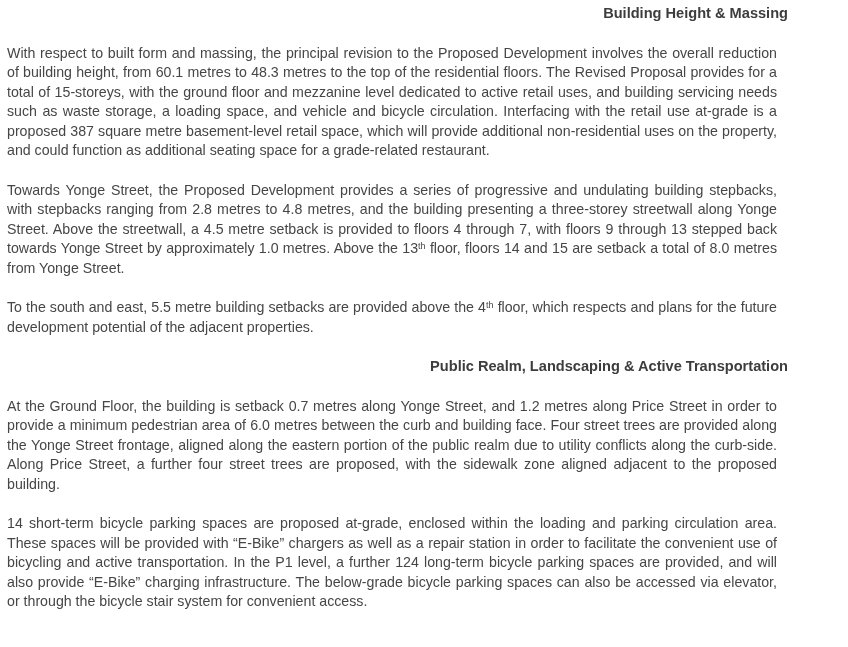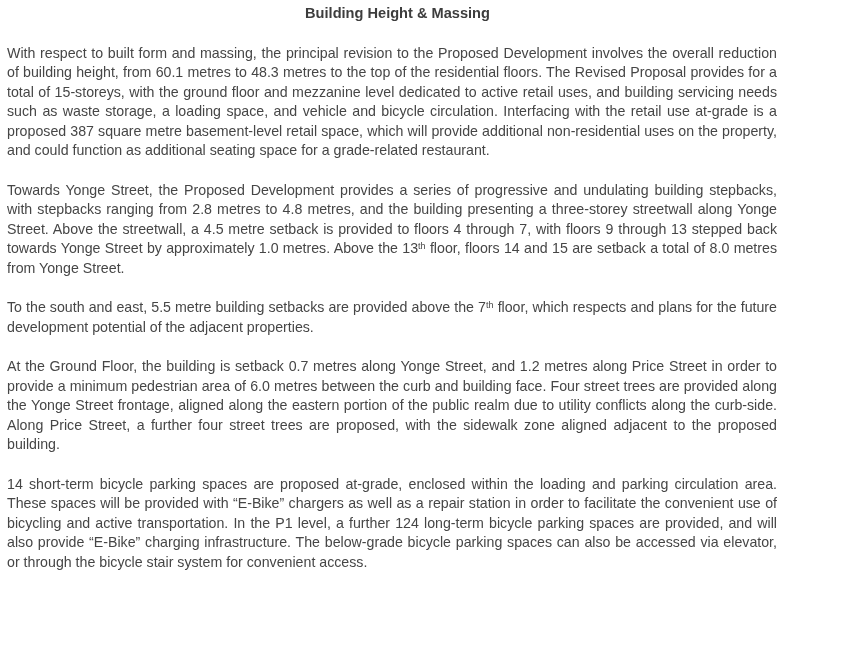--- a/index.html
+++ b/index.html
@@ -18,21 +18,21 @@
     line-height: 19.5px;
     color: #464646;
     overflow: hidden;
   }
   .doc-heading {
     font-size: 14.6px;
     font-weight: bold;
     color: #3d3d3d;
     margin: 0 0 20px 0;
     line-height: 19.5px;
-    text-align: center;
+    text-align: right;
   }
   .doc-paragraph {
     margin: 0 11px 20px 0;
     text-align: justify;
     text-justify: inter-word;
   }
   .doc-paragraph sup {
     font-size: 0.64em;
     line-height: 0;
     vertical-align: baseline;
@@ -45,23 +45,24 @@
 
 <div class="page">
 
   <section>
     <h2 class="doc-heading">Building Height &amp; Massing</h2>
 
     <p class="doc-paragraph"><span>With respect to built form and massing, the principal revision to the Proposed Development involves the overall reduction of building height, from 60.1 metres to 48.3 metres to the top of the residential floors. The Revised Proposal provides for a total of 15-storeys, with the ground floor and mezzanine level dedicated to active retail uses, and building servicing needs such as waste storage, a loading space, and vehicle and bicycle circulation. Interfacing with the retail use at-grade is a proposed 387 square metre basement-level retail space, which will provide additional non-residential uses on the property, and could function as additional seating space for a grade-related restaurant.</span></p>
 
     <p class="doc-paragraph"><span>Towards Yonge Street, the Proposed Development provides a series of progressive and undulating building stepbacks, with stepbacks ranging from 2.8 metres to 4.8 metres, and the building presenting a three-storey streetwall along Yonge Street. Above the streetwall, a 4.5 metre setback is provided to floors 4 through 7, with floors 9 through 13 stepped back towards Yonge Street by approximately 1.0 metres. Above the 13</span><sup>th</sup><span> floor, floors 14 and 15 are setback a total of 8.0 metres from Yonge Street.</span></p>
 
-    <p class="doc-paragraph"><span>To the south and east, 5.5 metre building setbacks are provided above the 7</span><sup>th</sup><span> floor, which respects and plans for the future development potential of the adjacent properties.</span></p>
+    <p class="doc-paragraph"><span>To the south and east, 5.5 metre building setbacks are provided above the 4</span><sup>th</sup><span> floor, which respects and plans for the future development potential of the adjacent properties.</span></p>
   </section>
 
   <section>
+    <h2 class="doc-heading">Public Realm, Landscaping &amp; Active Transportation</h2>
 
     <p class="doc-paragraph"><span>At the Ground Floor, the building is setback 0.7 metres along Yonge Street, and 1.2 metres along Price Street in order to provide a minimum pedestrian area of 6.0 metres between the curb and building face. Four street trees are provided along the Yonge Street frontage, aligned along the eastern portion of the public realm due to utility conflicts along the curb-side. Along Price Street, a further four street trees are proposed, with the sidewalk zone aligned adjacent to the proposed building.</span></p>
 
     <p class="doc-paragraph"><span>14 short-term bicycle parking spaces are proposed at-grade, enclosed within the loading and parking circulation area. These spaces will be provided with “E-Bike” chargers as well as a repair station in order to facilitate the convenient use of bicycling and active transportation. In the P1 level, a further 124 long-term bicycle parking spaces are provided, and will also provide “E-Bike” charging infrastructure. The below-grade bicycle parking spaces can also be accessed via elevator, or through the bicycle stair system for convenient access.</span></p>
   </section>
 
 </div>
 
 </body></html>

